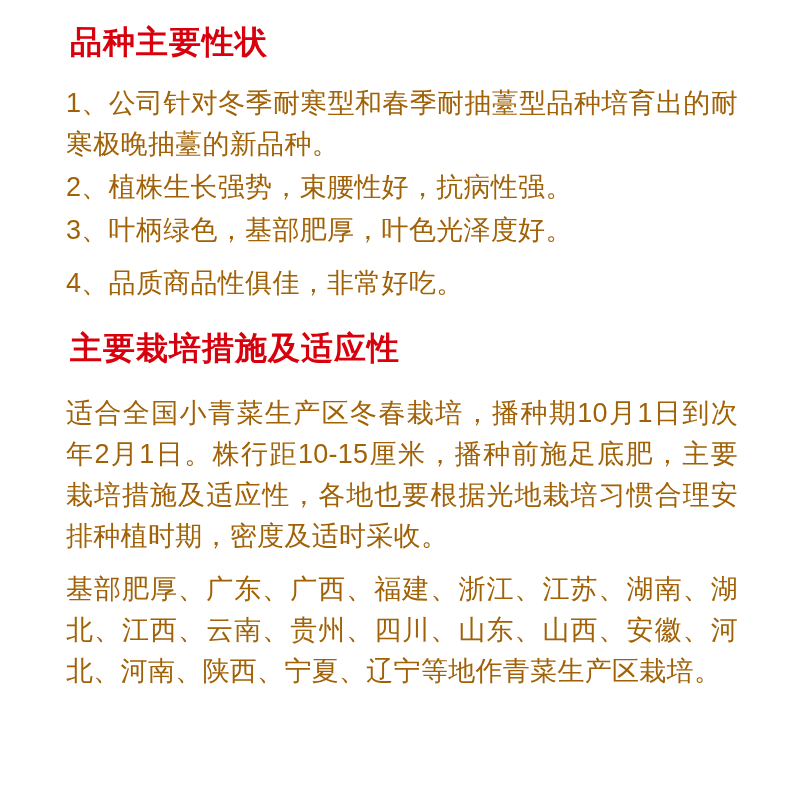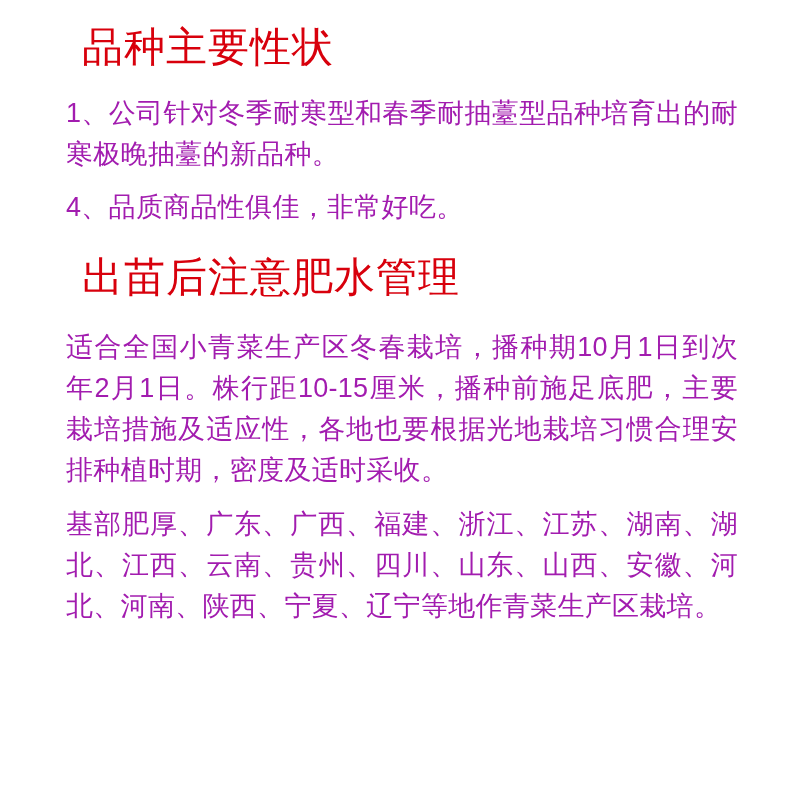--- a/index.html
+++ b/index.html
@@ -15,39 +15,39 @@
     overflow: hidden;
   }
   .page {
     width: 800px;
     height: 791px;
     box-sizing: border-box;
     padding: 18px 62px 0 66px;
   }
   .section-title {
     color: #d8000c;
-    font-weight: normal;
-    font-size: 41px;
+    font-weight: bold;
+    font-size: 32px;
     line-height: 1.15;
     letter-spacing: 1px;
-    margin: 16px;
+    margin: 4px;
     font-family: "DejaVu Sans", "Liberation Sans", sans-serif;
   }
   .title-1 {
     margin-top: 6px;
     margin-bottom: 22px;
   }
   .title-2 {
     margin-top: 26px;
     margin-bottom: 26px;
   }
   .body-block {
     font-size: 27px;
     line-height: 1.52;
-    color: #a21caf;
+    color: #a16207;
     letter-spacing: 0.3px;
   }
   .para {
     margin: 0 0 2px 0;
     text-align: justify;
     text-justify: inter-ideograph;
   }
   .para.last {
     margin-bottom: 0;
     margin-top: 12px;
@@ -55,23 +55,25 @@
 </style>
 </head>
 <body>
 
 <div class="page">
 
   <h1 class="section-title title-1">品种主要性状</h1>
 
   <div class="body-block">
     <p class="para">1、公司针对冬季耐寒型和春季耐抽薹型品种培育出的耐寒极晚抽薹的新品种。</p>
+    <p class="para">2、植株生长强势，束腰性好，抗病性强。</p>
+    <p class="para">3、叶柄绿色，基部肥厚，叶色光泽度好。</p>
     <p class="para last">4、品质商品性俱佳，非常好吃。</p>
   </div>
 
-  <h1 class="section-title title-2">出苗后注意肥水管理</h1>
+  <h1 class="section-title title-2">主要栽培措施及适应性</h1>
 
   <div class="body-block">
     <p class="para">适合全国小青菜生产区冬春栽培，播种期10月1日到次年2月1日。株行距10-15厘米，播种前施足底肥，主要栽培措施及适应性，各地也要根据光地栽培习惯合理安排种植时期，密度及适时采收。</p>
     <p class="para last">基部肥厚、广东、广西、福建、浙江、江苏、湖南、湖北、江西、云南、贵州、四川、山东、山西、安徽、河北、河南、陕西、宁夏、辽宁等地作青菜生产区栽培。</p>
   </div>
 
 </div>
 
 </body></html>

